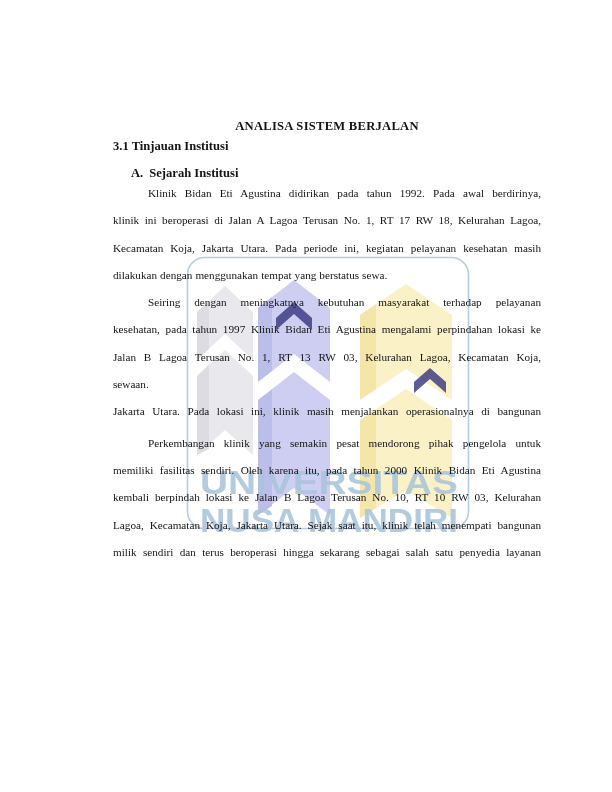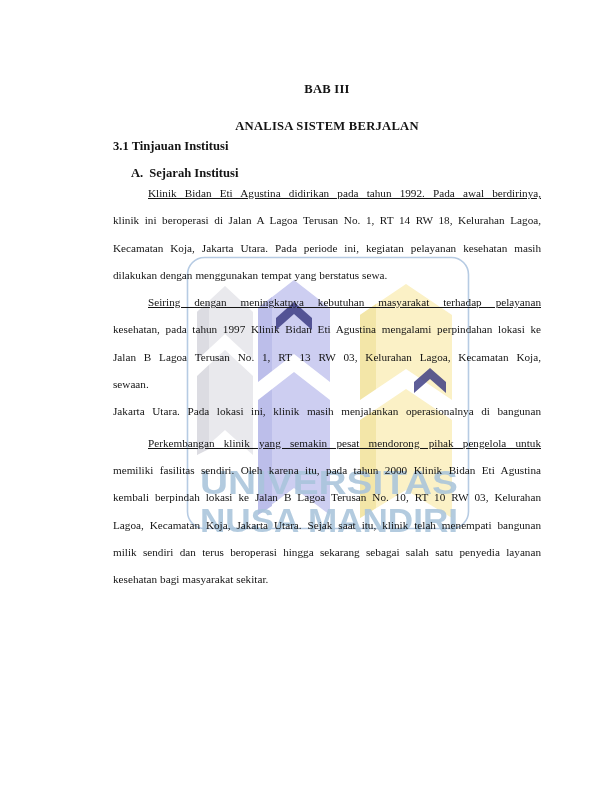--- a/index.html
+++ b/index.html
@@ -23,21 +23,21 @@
     position:absolute; left:131px; top:166px;
     font-weight:bold; font-size:12.6px; line-height:14px;
   }
   .subsection-heading .ttl { margin-left:6px;text-align:right; }
   .paragraphs { position:absolute; left:113px; top:180px; width:428px; }
   .para:nth-child(3) { margin-top:4px; }
   .pline {
     height:27.3px; line-height:27.3px; font-size:11.2px;
     text-align:justify; text-align-last:justify; word-spacing:.2px;
   }
-  .pline.first { text-indent:35px;text-decoration:underline; }
+  .pline.first { text-indent:35px; }
   .pline.last  { text-align-last:left; }
 </style>
 </head>
 <body>
 
 <div class="page">
 
   <svg class="wm" width="612" height="792" viewBox="0 0 612 792">
 
     <rect x="187.5" y="257.5" width="281" height="271" rx="17" fill="none" stroke="#b6cbe3" stroke-width="1.6"></rect>
@@ -60,43 +60,41 @@
       <path d="M360,315 L376,304 L376,508 L360,518 Z" fill="#f3e6a8"></path>
       <path d="M360,400 L406,369 L452,400 L452,420 L406,389 L360,420 Z" fill="#ffffff"></path>
       <path d="M414,382 L430,368 L446,382 L446,393 L430,379 L414,393 Z" fill="#34347e" fill-opacity="0.8"></path>
     </g>
 
     <text x="200" y="494" textLength="258" lengthAdjust="spacingAndGlyphs" font-family="Liberation Sans, sans-serif" font-weight="bold" font-size="34" fill="#a9c4db" fill-opacity="0.88">UNIVERSITAS</text>
     <text x="200" y="532" textLength="258" lengthAdjust="spacingAndGlyphs" font-family="Liberation Sans, sans-serif" font-weight="bold" font-size="34" fill="#a9c4db" fill-opacity="0.88">NUSA MANDIRI</text>
   </svg>
 
   <div class="content">
-    <div class="h-center chapter-title">BAB III</div>
     <div class="h-center chapter-subtitle">ANALISA SISTEM BERJALAN</div>
     <div class="section-heading">3.1 Tinjauan Institusi</div>
     <div class="subsection-heading">
       <span class="lbl">A.</span><span class="ttl">Sejarah Institusi</span>
     </div>
     <div class="paragraphs">
         <div class="para">
           <div class="pline first">Klinik Bidan Eti Agustina didirikan pada tahun 1992. Pada awal berdirinya,</div>
-          <div class="pline">klinik ini beroperasi di Jalan A Lagoa Terusan No. 1, RT 14 RW 18, Kelurahan Lagoa,</div>
+          <div class="pline">klinik ini beroperasi di Jalan A Lagoa Terusan No. 1, RT 17 RW 18, Kelurahan Lagoa,</div>
           <div class="pline">Kecamatan Koja, Jakarta Utara. Pada periode ini, kegiatan pelayanan kesehatan masih</div>
           <div class="pline last">dilakukan dengan menggunakan tempat yang berstatus sewa.</div>
         </div>
         <div class="para">
           <div class="pline first">Seiring dengan meningkatnya kebutuhan masyarakat terhadap pelayanan</div>
           <div class="pline">kesehatan, pada tahun 1997 Klinik Bidan Eti Agustina mengalami perpindahan lokasi ke</div>
           <div class="pline">Jalan B Lagoa Terusan No. 1, RT 13 RW 03, Kelurahan Lagoa, Kecamatan Koja,</div>
           <div class="pline last">sewaan.</div>
           <div class="pline">Jakarta Utara. Pada lokasi ini, klinik masih menjalankan operasionalnya di bangunan</div>
         </div>
         <div class="para">
           <div class="pline first">Perkembangan klinik yang semakin pesat mendorong pihak pengelola untuk</div>
           <div class="pline">memiliki fasilitas sendiri. Oleh karena itu, pada tahun 2000 Klinik Bidan Eti Agustina</div>
           <div class="pline">kembali berpindah lokasi ke Jalan B Lagoa Terusan No. 10, RT 10 RW 03, Kelurahan</div>
           <div class="pline">Lagoa, Kecamatan Koja, Jakarta Utara. Sejak saat itu, klinik telah menempati bangunan</div>
           <div class="pline">milik sendiri dan terus beroperasi hingga sekarang sebagai salah satu penyedia layanan</div>
-          <div class="pline last">kesehatan bagi masyarakat sekitar.</div>
         </div>
       </div>
   </div>
 </div>
 
 </body></html>

